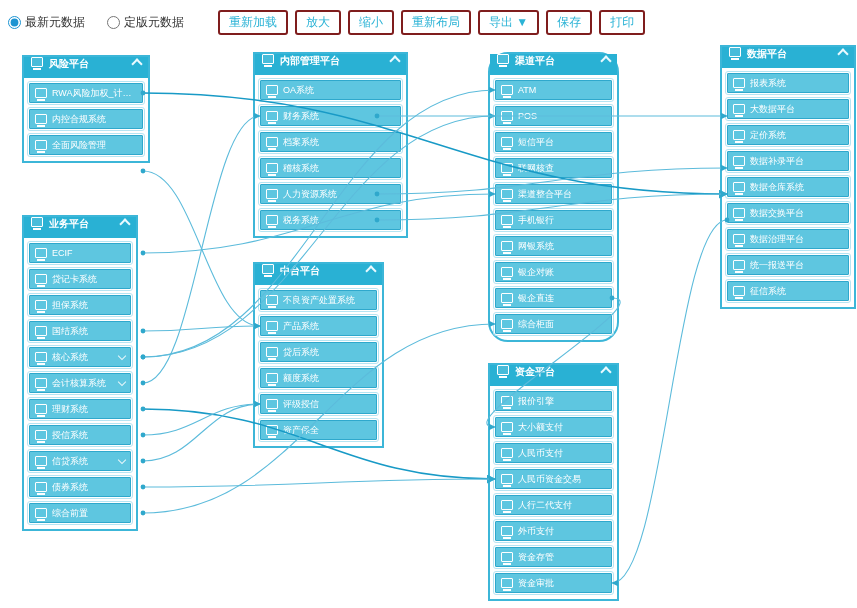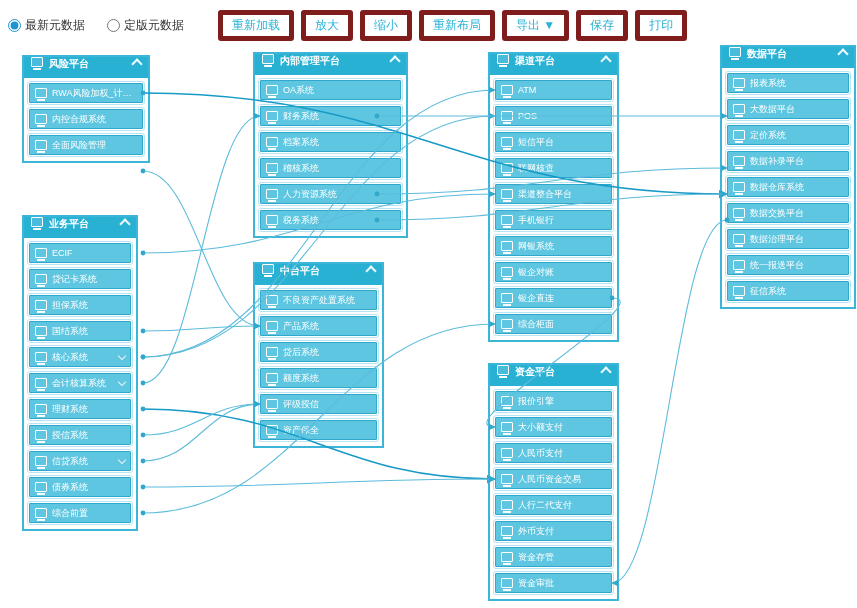--- a/index.html
+++ b/index.html
@@ -6,21 +6,21 @@
   body{
     width:857px;height:608px;position:relative;overflow:hidden;background:#fff;
     font-family:"Liberation Sans","DejaVu Sans",sans-serif;
   }
   
   #toolbar{position:absolute;left:8px;top:10px;display:flex;align-items:center;z-index:10;}
   .radio-wrap{display:flex;align-items:center;margin-right:12px;font-size:12px;color:#333;}
   .radio-wrap input{accent-color:#1d94d2;margin:0 4px 0 0;width:13px;height:13px;}
   #btn-row{display:flex;align-items:center;margin-left:22px;}
   .tb-btn{
-    border:5px solid #7f1d1d;color:#2bb3d6;background:#fff;border-radius:3px;
+    border:2px solid #7f1d1d;color:#2bb3d6;background:#fff;border-radius:3px;
     font-size:12px;padding:3px 9px;margin-right:7px;cursor:pointer;white-space:nowrap;
     font-family:inherit;line-height:15px;
   }
   
   .panel{
     position:absolute;background:#fff;border:2px solid #3cb6d8;box-sizing:border-box;
     padding:5px;z-index:2;
   }
   .panel-header{
     height:21px;margin:-5px -5px 5px -5px;background:#29b1d4;color:#fff;
@@ -204,21 +204,21 @@
       </div>
       <div class="sys-item">
         <span class="mon"></span>
         <span class="item-label">评级授信</span>
       </div>
       <div class="sys-item">
         <span class="mon"></span>
         <span class="item-label">资产保全</span>
       </div>
     </div>
-    <div class="panel" style="left: 488px; top: 52px; width: 131px;">
+    <div class="panel" style="left: 488px; top: 52px; width: 131px; border-radius: 20px;">
       <div class="panel-header">
         <span class="mon hdr"></span>
         <span class="panel-title">渠道平台</span>
         <span class="chev-up"></span>
       </div>
       <div class="sys-item">
         <span class="mon"></span>
         <span class="item-label">ATM</span>
       </div>
       <div class="sys-item">

